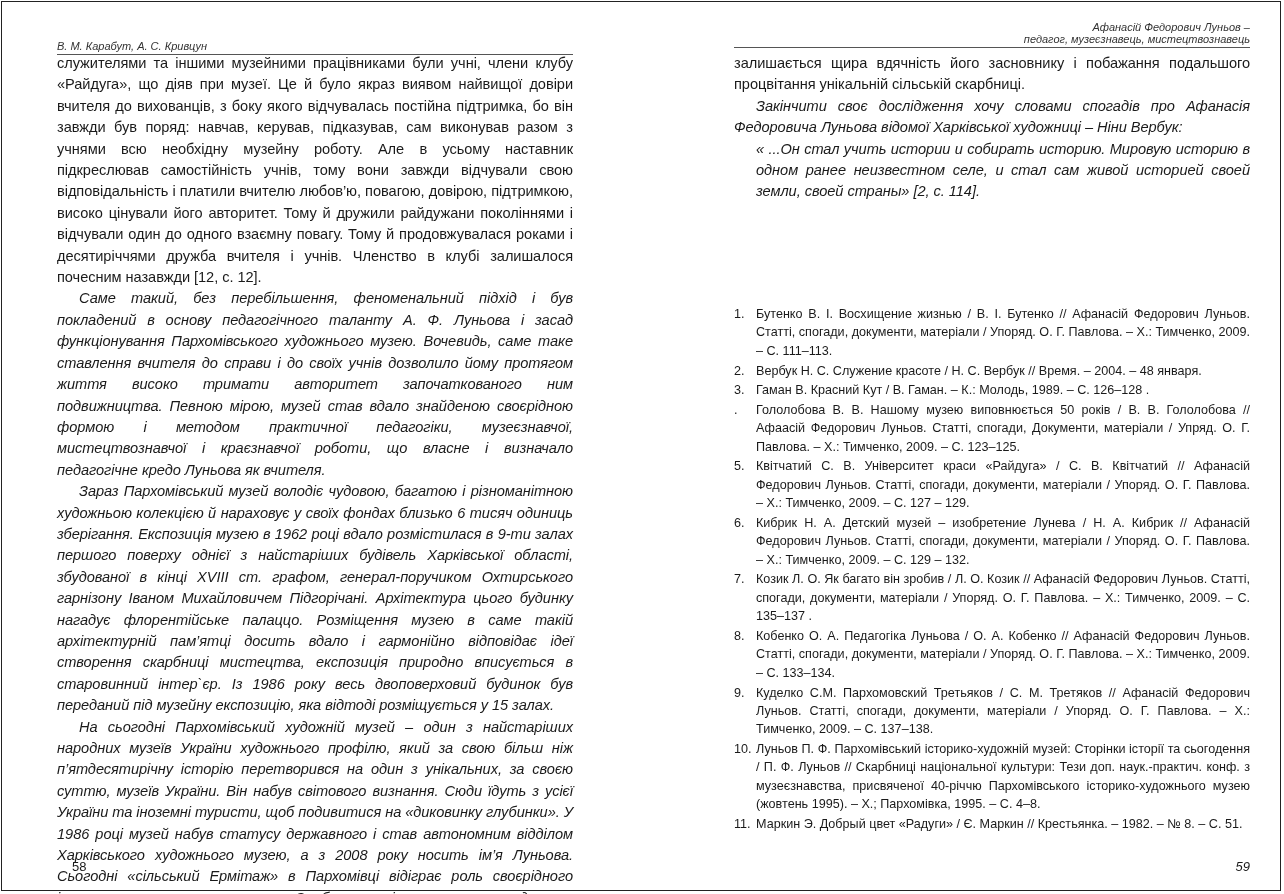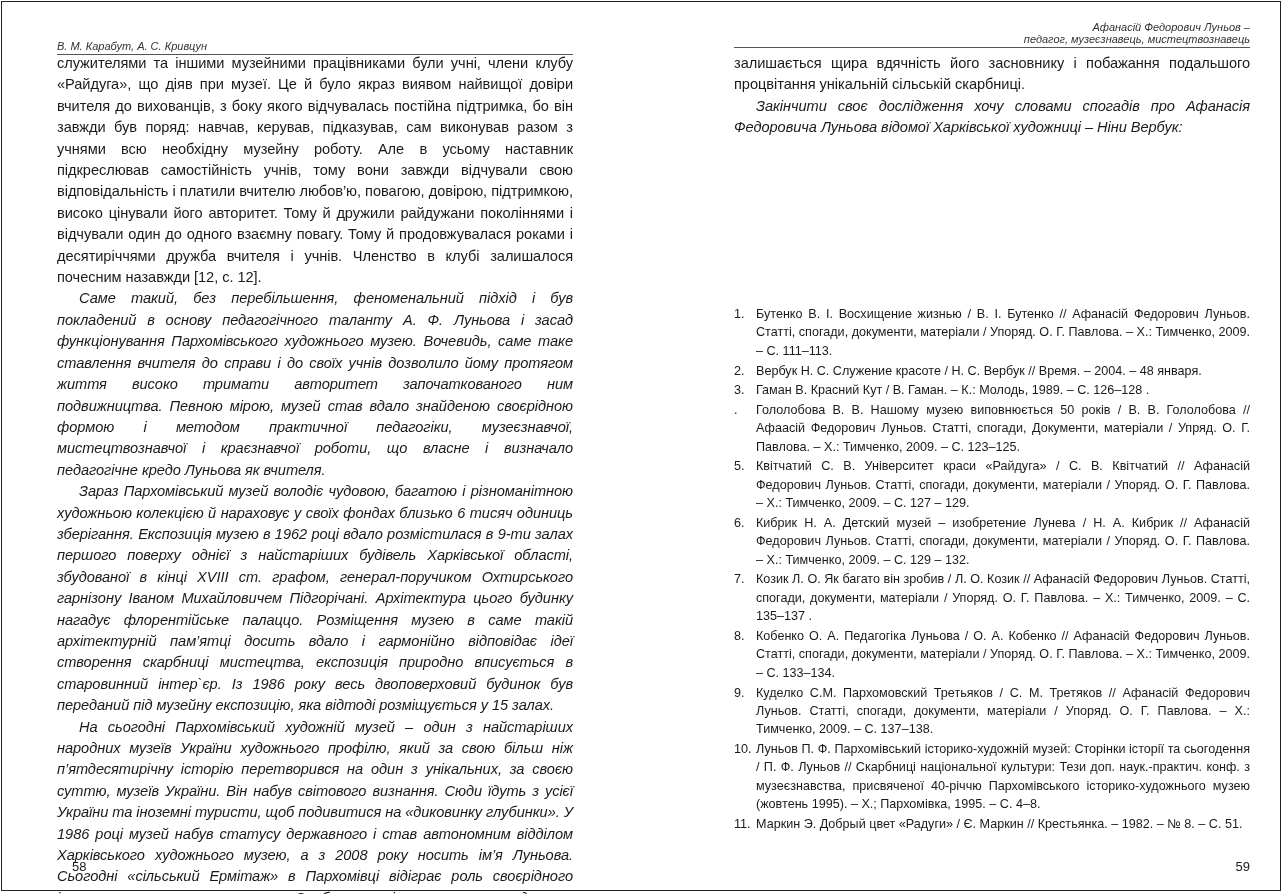--- a/index.html
+++ b/index.html
@@ -41,21 +41,21 @@
     .refs {
       position: absolute; left: 0; right: 0; top: 303px;
       margin: 0; padding: 0; list-style: none;
       font-size: 12.6px; line-height: 18.4px; text-align: justify;
     }
     .refs li { position: relative; padding-left: 22px; margin-bottom: 1.3px; }
     .refs .num { position: absolute; left: 0; top: 0; }
 
     .folio { position: absolute; top: 857px; font-size: 13px; }
     .page.left .folio { left: 0; margin-left: 15px; }
-    .page.right .folio { right: 0; }
+    .page.right .folio { right: 0; font-style: italic; }
   </style>
 </head>
 <body>
 
 <div class="frame">
 
   <div class="page left">
     <div class="running-head">В. М. Карабут, А. С. Кривцун</div>
 
     <div class="body-text">
@@ -71,20 +71,21 @@
 
   <div class="page right">
     <div class="running-head">
       <div>Афанасій Федорович Луньов –</div>
       <div>педагог, музеєзнавець, мистецтвознавець</div>
     </div>
 
     <div class="body-text">
       <p>залишається щира вдячність його засновнику і побажання подальшого процвітання унікальній сільській скарбниці.</p>
       <p class="indent">Закінчити своє дослідження хочу словами спогадів про Афанасія Федоровича Луньова відомої Харківської художниці – Ніни Вербук:</p>
+      <p class="quote">« ...Он стал учить истории и собирать историю. Мировую историю в одном ранее неизвестном селе, и стал сам живой историей своей земли, своей страны» [2, с. 114].</p>
     </div>
 
 
     <ol class="refs">
       <li><span class="num">1.</span><span>Бутенко В. І. Восхищение жизнью / В. І. Бутенко // Афанасій Федорович Луньов. Статті, спогади, документи, матеріали / Упоряд. О. Г. Павлова. – Х.: Тимченко, 2009. – С. 111–113.</span></li>
       <li><span class="num">2.</span><span>Вербук Н. С. Служение красоте / Н. С. Вербук // Время. – 2004. – 48 января.</span></li>
       <li><span class="num">3.</span><span>Гаман В. Красний Кут / В. Гаман. – К.: Молодь, 1989. – С. 126–128 .</span></li>
       <li><span class="num">.</span><span>Гололобова В. В. Нашому музею виповнюється 50 років / В. В. Гололобова // Афаасій Федорович Луньов. Статті, спогади, Документи, матеріали / Упряд. О. Г. Павлова. – Х.: Тимченко, 2009. – С. 123–125.</span></li>
       <li><span class="num">5.</span><span>Квітчатий С. В. Університет краси «Райдуга» / С. В. Квітчатий // Афанасій Федорович Луньов. Статті, спогади, документи, матеріали / Упоряд. О. Г. Павлова. – Х.: Тимченко, 2009. – С. 127 – 129.</span></li>
       <li><span class="num">6.</span><span>Кибрик Н. А. Детский музей – изобретение  Лунева / Н. А. Кибрик // Афанасій Федорович Луньов. Статті, спогади, документи, матеріали / Упоряд. О. Г. Павлова. – Х.: Тимченко, 2009. – С. 129 – 132.</span></li>

